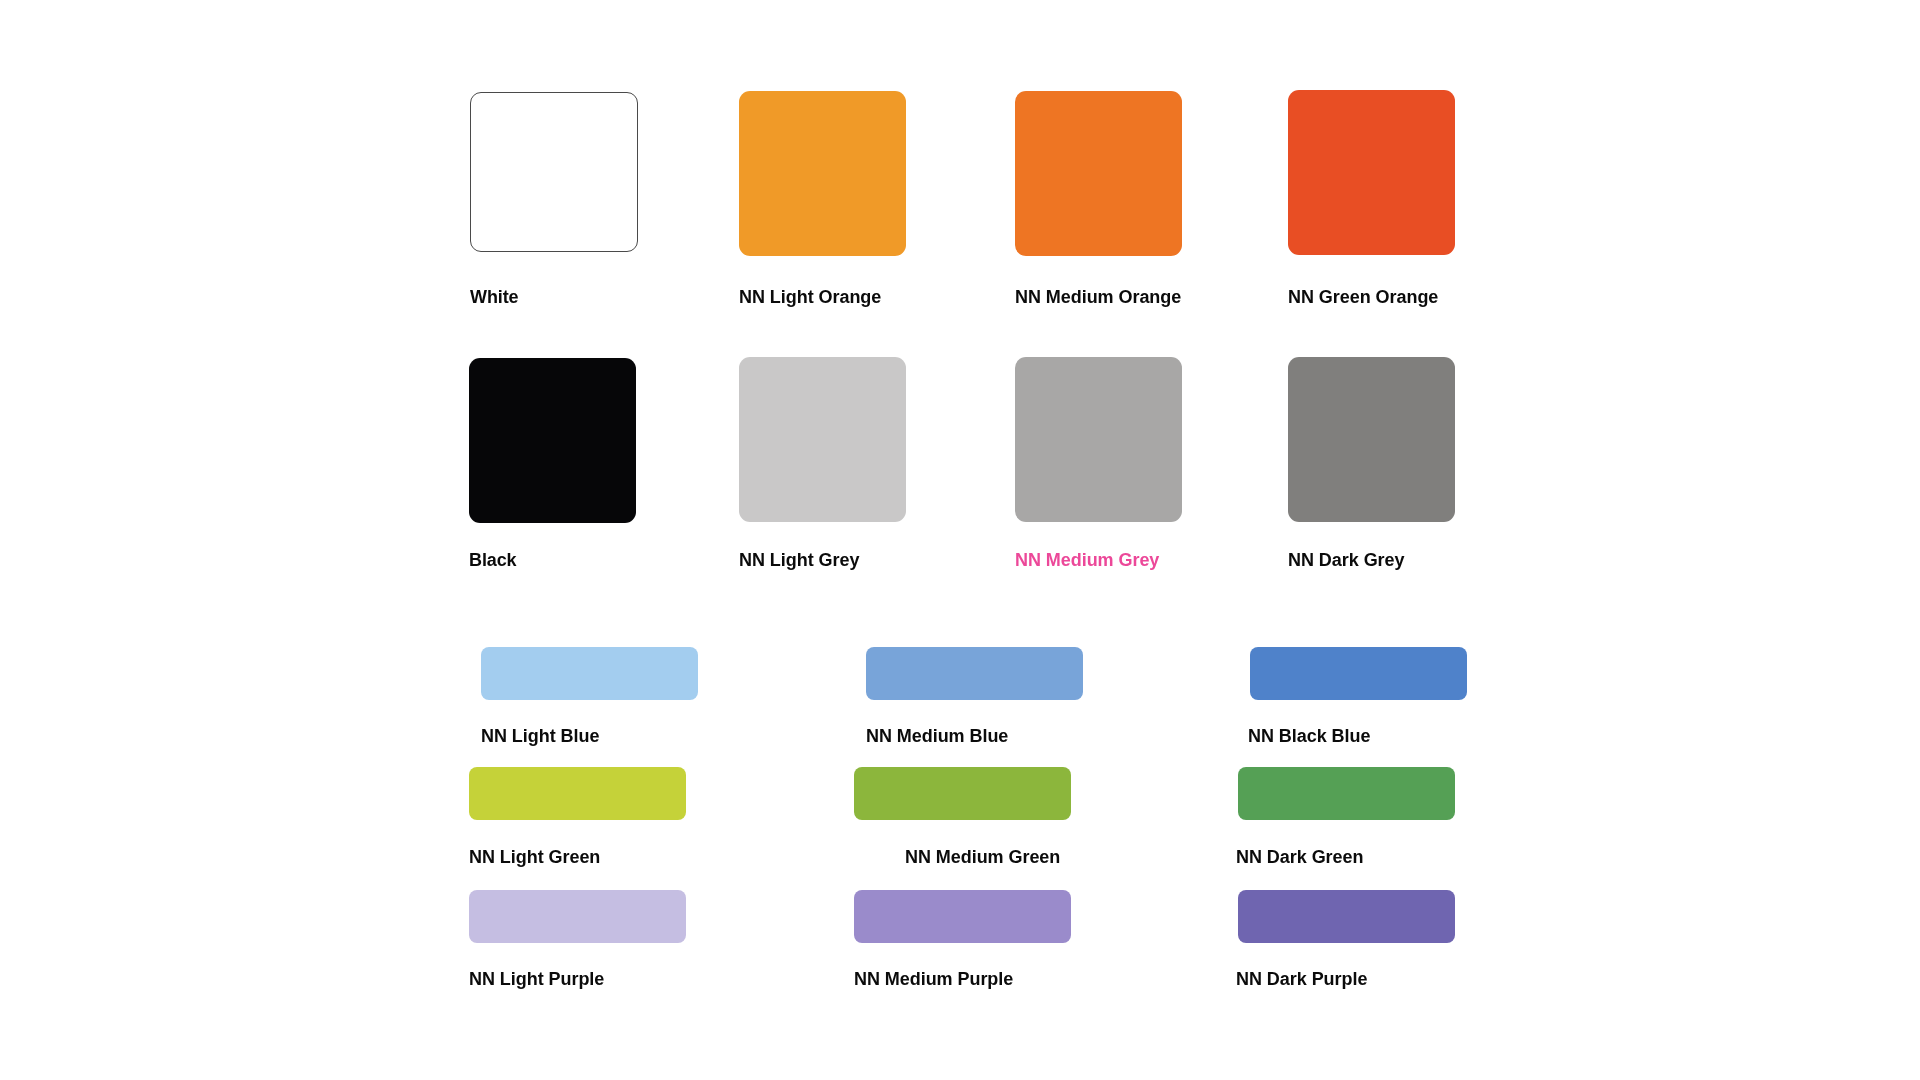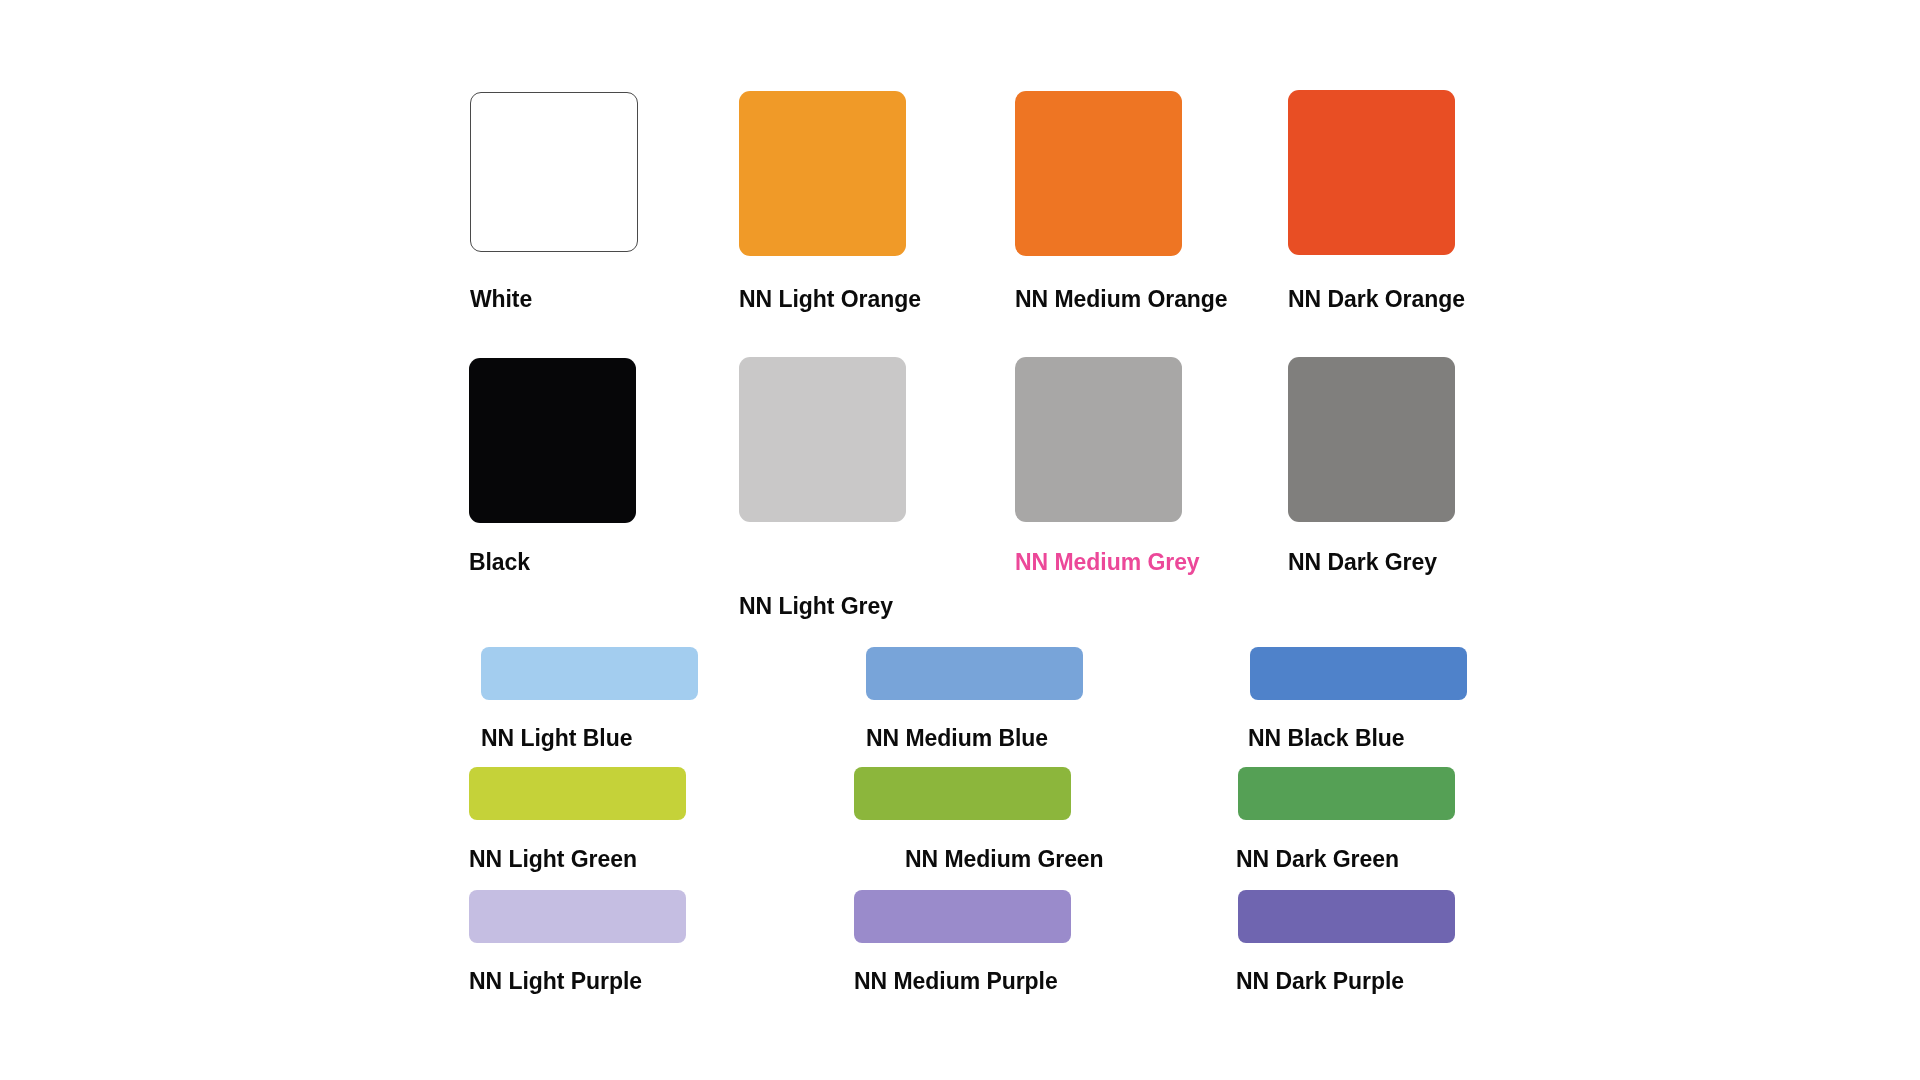--- a/index.html
+++ b/index.html
@@ -33,21 +33,21 @@
     left: 0;
     top: 0;
     box-sizing: border-box;
   }
 
   .swatch-label {
     position: absolute;
     left: 0;
     white-space: nowrap;
     color: #0b0b0b;
-    font-size: 23px;
+    font-size: 18px;
     font-weight: 700;
     letter-spacing: -0.1px;
     line-height: 1;
   }
 
   .swatch-label.label-regular {
     font-weight: 600;
     letter-spacing: -0.05px;
   }
 </style>
@@ -64,31 +64,31 @@
         <div class="swatch-cell" style="left: 0px; top: 0px;">
           <div class="swatch-chip" style="left: 739px; top: 91px; width: 167px; height: 165px; border-radius: 11px; background: rgb(240, 154, 40);"></div>
           <div class="swatch-label label-regular" style="left: 739px; top: 288px; color: rgb(11, 11, 11);">NN Light Orange</div>
         </div>
         <div class="swatch-cell" style="left: 0px; top: 0px;">
           <div class="swatch-chip" style="left: 1015px; top: 91px; width: 167px; height: 165px; border-radius: 11px; background: rgb(238, 117, 35);"></div>
           <div class="swatch-label label-regular" style="left: 1015px; top: 288px; color: rgb(11, 11, 11);">NN Medium Orange</div>
         </div>
         <div class="swatch-cell" style="left: 0px; top: 0px;">
           <div class="swatch-chip" style="left: 1288px; top: 90px; width: 167px; height: 165px; border-radius: 11px; background: rgb(232, 78, 36);"></div>
-          <div class="swatch-label label-regular" style="left: 1288px; top: 288px; color: rgb(11, 11, 11);">NN Dark Orange</div>
+          <div class="swatch-label label-regular" style="left: 1288px; top: 288px; color: rgb(11, 11, 11);">NN Green Orange</div>
         </div>
       </div>
       <div style="position: absolute; left: 0px; top: 0px; width: 100%; height: 100%;">
         <div class="swatch-cell" style="left: 0px; top: 0px;">
           <div class="swatch-chip" style="left: 469px; top: 358px; width: 167px; height: 165px; border-radius: 11px; background: rgb(6, 6, 8);"></div>
           <div class="swatch-label" style="left: 469px; top: 551px; color: rgb(11, 11, 11);">Black</div>
         </div>
         <div class="swatch-cell" style="left: 0px; top: 0px;">
           <div class="swatch-chip" style="left: 739px; top: 357px; width: 167px; height: 165px; border-radius: 11px; background: rgb(201, 200, 200);"></div>
-          <div class="swatch-label label-regular" style="left: 739px; top: 551px; color: rgb(11, 11, 11); margin-top: 44px;">NN Light Grey</div>
+          <div class="swatch-label label-regular" style="left: 739px; top: 551px; color: rgb(11, 11, 11);">NN Light Grey</div>
         </div>
         <div class="swatch-cell" style="left: 0px; top: 0px;">
           <div class="swatch-chip" style="left: 1015px; top: 357px; width: 167px; height: 165px; border-radius: 11px; background: rgb(168, 167, 166);"></div>
           <div class="swatch-label label-regular" style="left: 1015px; top: 551px; color: #ec4899;">NN Medium Grey</div>
         </div>
         <div class="swatch-cell" style="left: 0px; top: 0px;">
           <div class="swatch-chip" style="left: 1288px; top: 357px; width: 167px; height: 165px; border-radius: 11px; background: rgb(128, 127, 125);"></div>
           <div class="swatch-label label-regular" style="left: 1288px; top: 551px; color: rgb(11, 11, 11);">NN Dark Grey</div>
         </div>
       </div>

